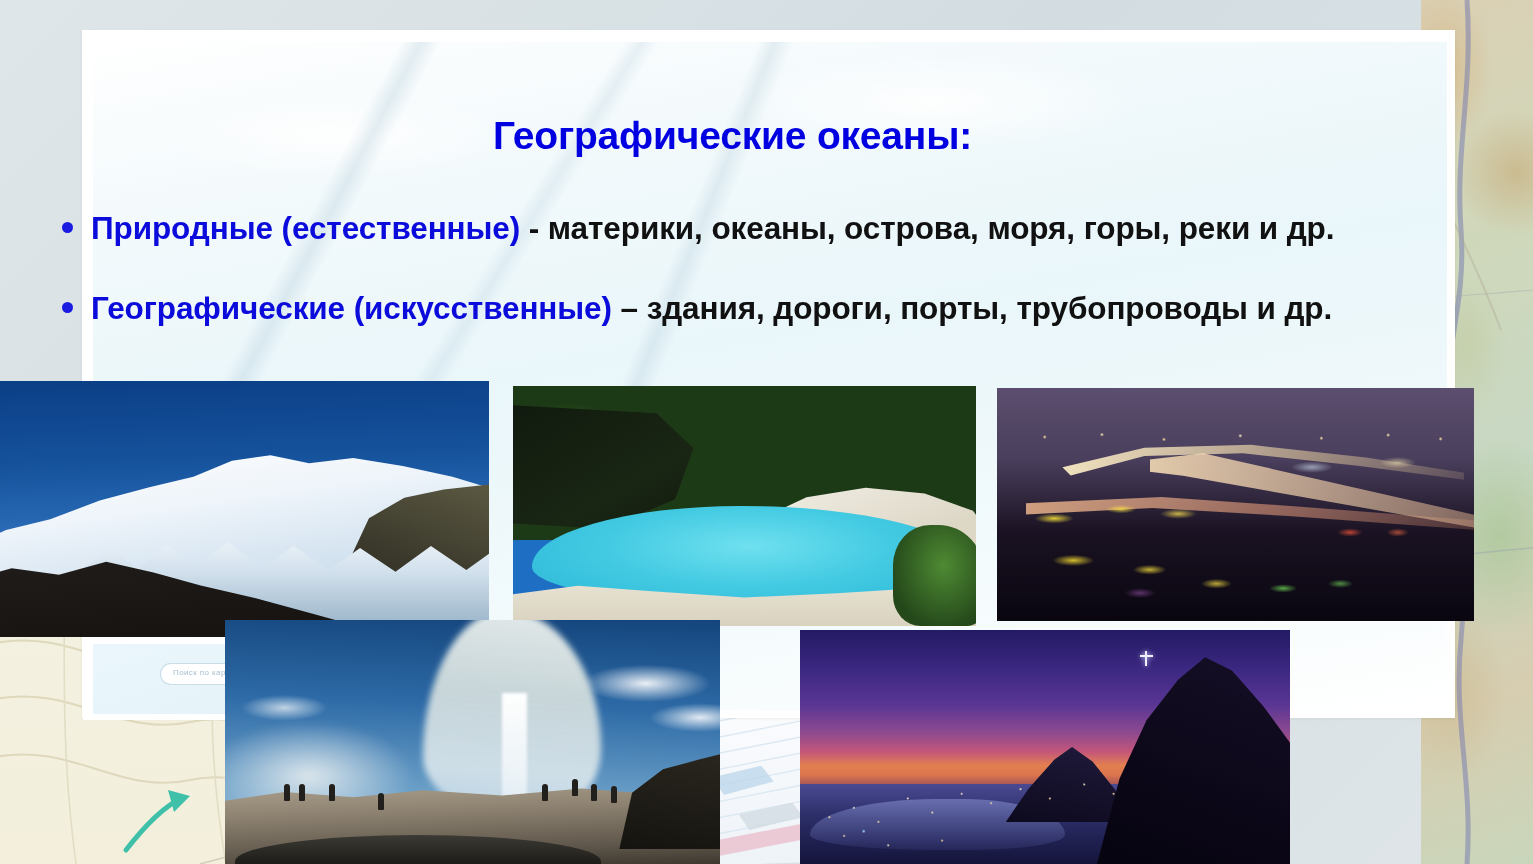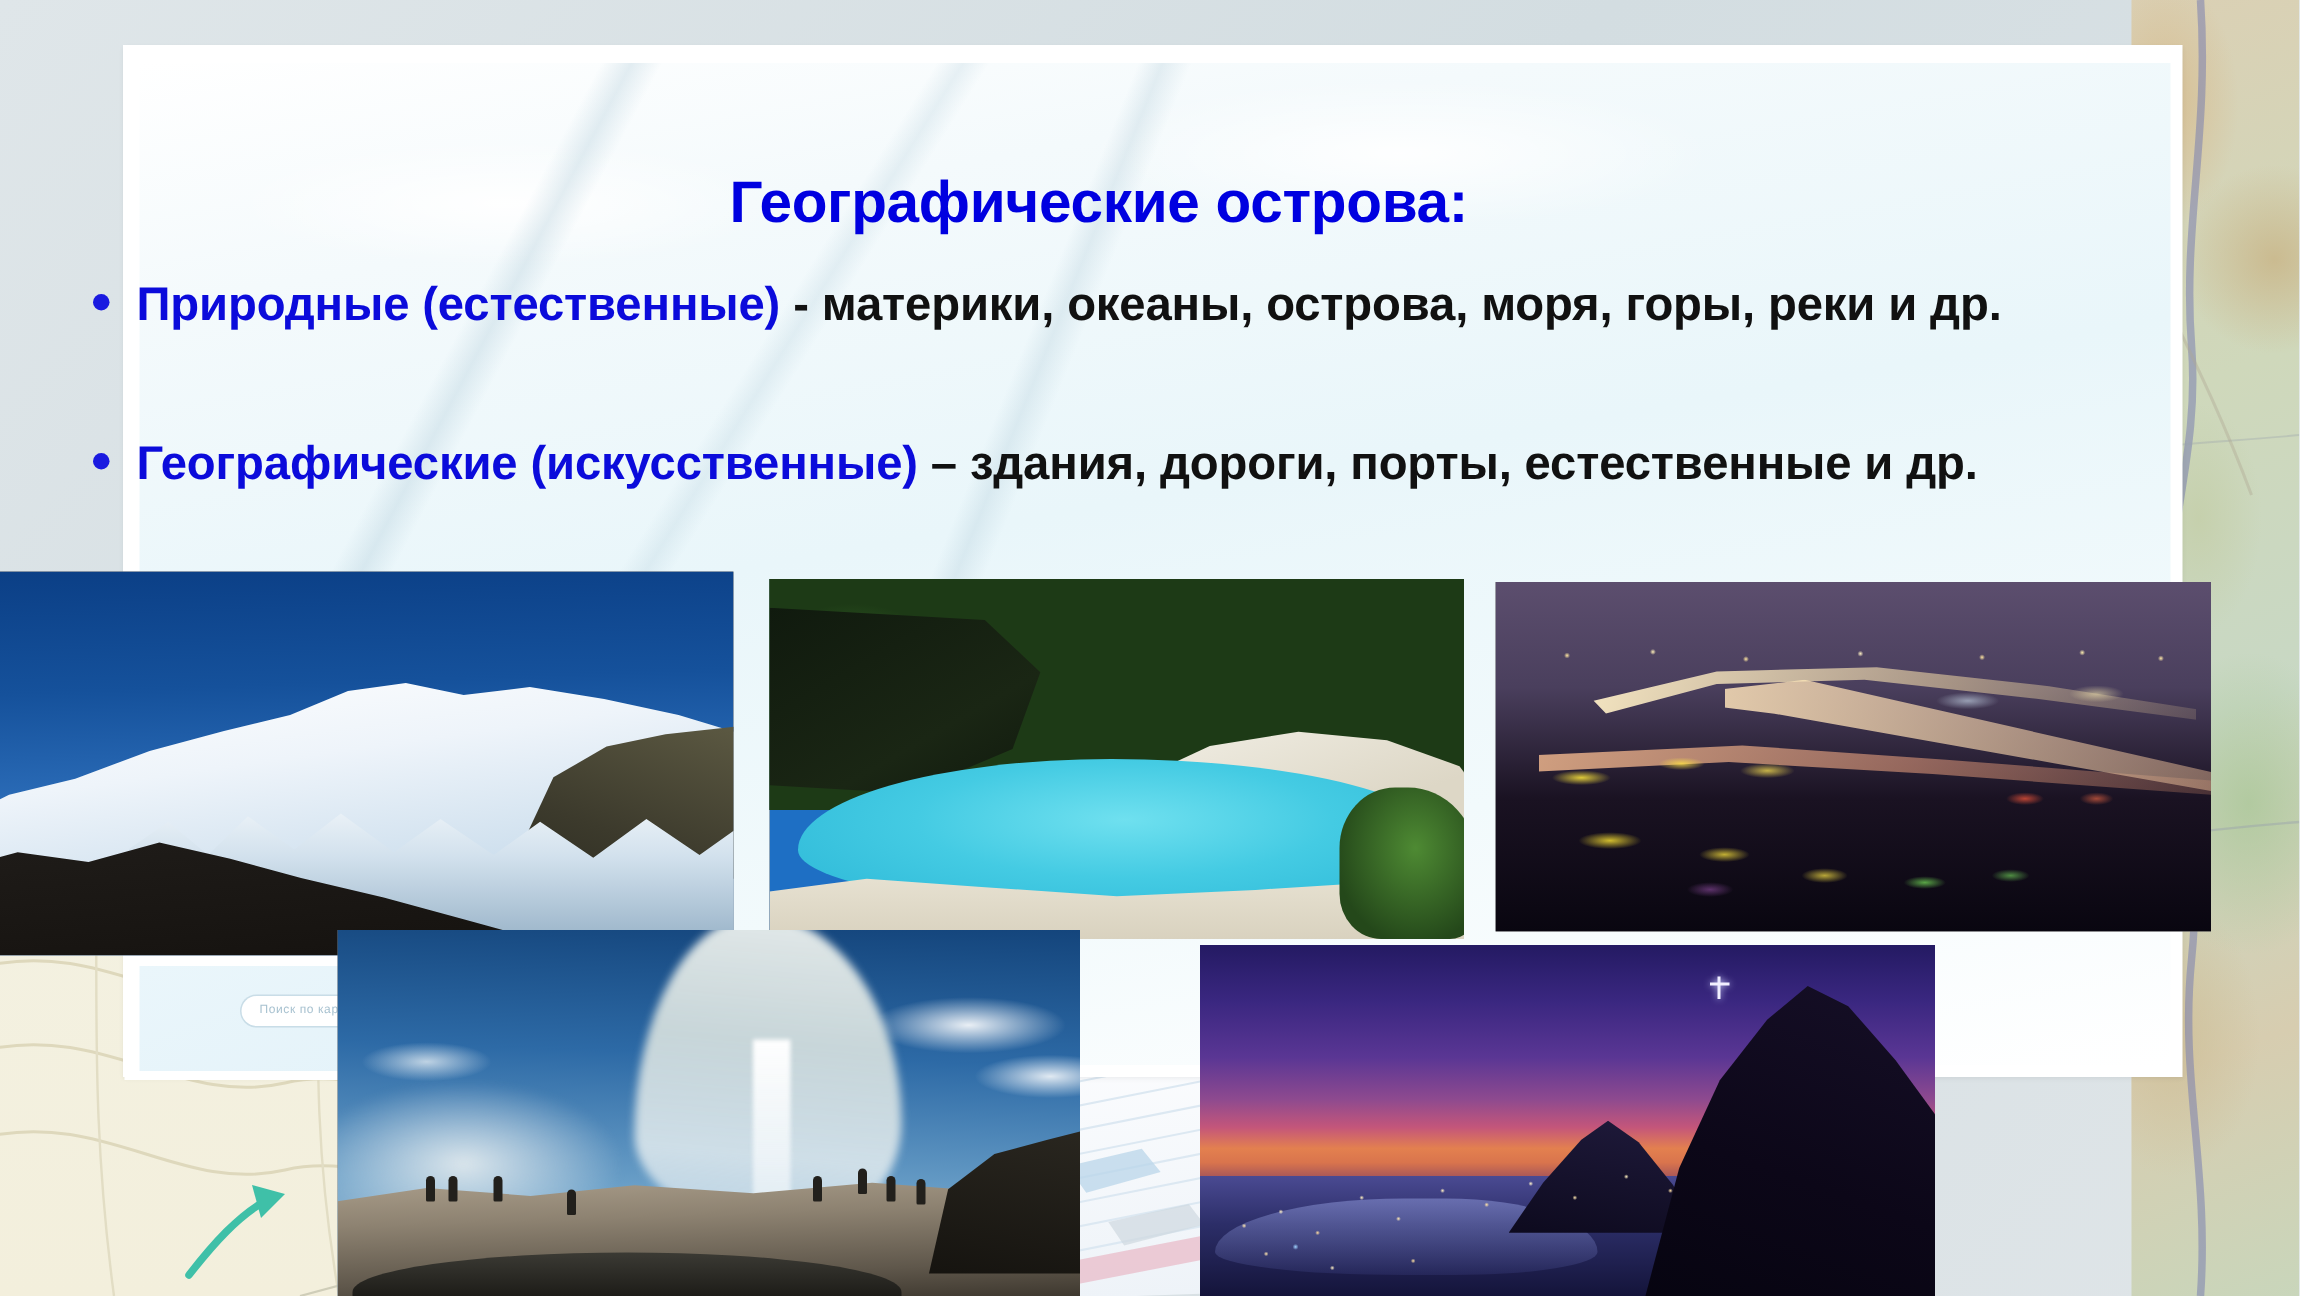--- a/index.html
+++ b/index.html
@@ -118,21 +118,21 @@
     white-space: nowrap;
   }
 
   .bullet-row {
     position: absolute;
     left: 62px;
     width: 1400px;
     display: flex;
     align-items: flex-start;
   }
-  #bullet-1 { top: 180px; }
+  #bullet-1 { top: 206px; }
   #bullet-2 { top: 286px; }
 
   .bullet-dot {
     flex: 0 0 auto;
     width: 11px;
     height: 11px;
     border-radius: 50%;
     background: #1a1ae0;
     margin: 16px 18px 0 0;
   }
@@ -473,30 +473,30 @@
   </div>
 
   <div id="card-fragment">
     <div id="card-fragment-inner"></div>
     <div id="card-pill">
       <span id="card-pill-text">Поиск по карте</span>
     </div>
   </div>
 
   <div id="text-block">
-    <div id="slide-title">Географические острова:</div>
+    <div id="slide-title">Географические океаны:</div>
 
     <div id="bullet-1" class="bullet-row">
       <span class="bullet-dot"></span>
       <span class="bullet-text"><span class="hl">Природные (естественные)</span><span> - материки, океаны, острова, моря, горы, реки и др.</span></span>
     </div>
 
     <div id="bullet-2" class="bullet-row">
       <span class="bullet-dot"></span>
-      <span class="bullet-text"><span class="hl">Географические (искусственные)</span><span> – здания, дороги, порты, естественные и др.</span></span>
+      <span class="bullet-text"><span class="hl">Географические (искусственные)</span><span> – здания, дороги, порты, трубопроводы и др.</span></span>
     </div>
   </div>
 
   <div id="photo-mountain" class="photo">
     <div class="mtn-sky"></div>
     <div class="mtn-snow"></div>
     <div class="mtn-ridge"></div>
     <div class="mtn-serac"></div>
     <div class="mtn-moraine"></div>
   </div>

